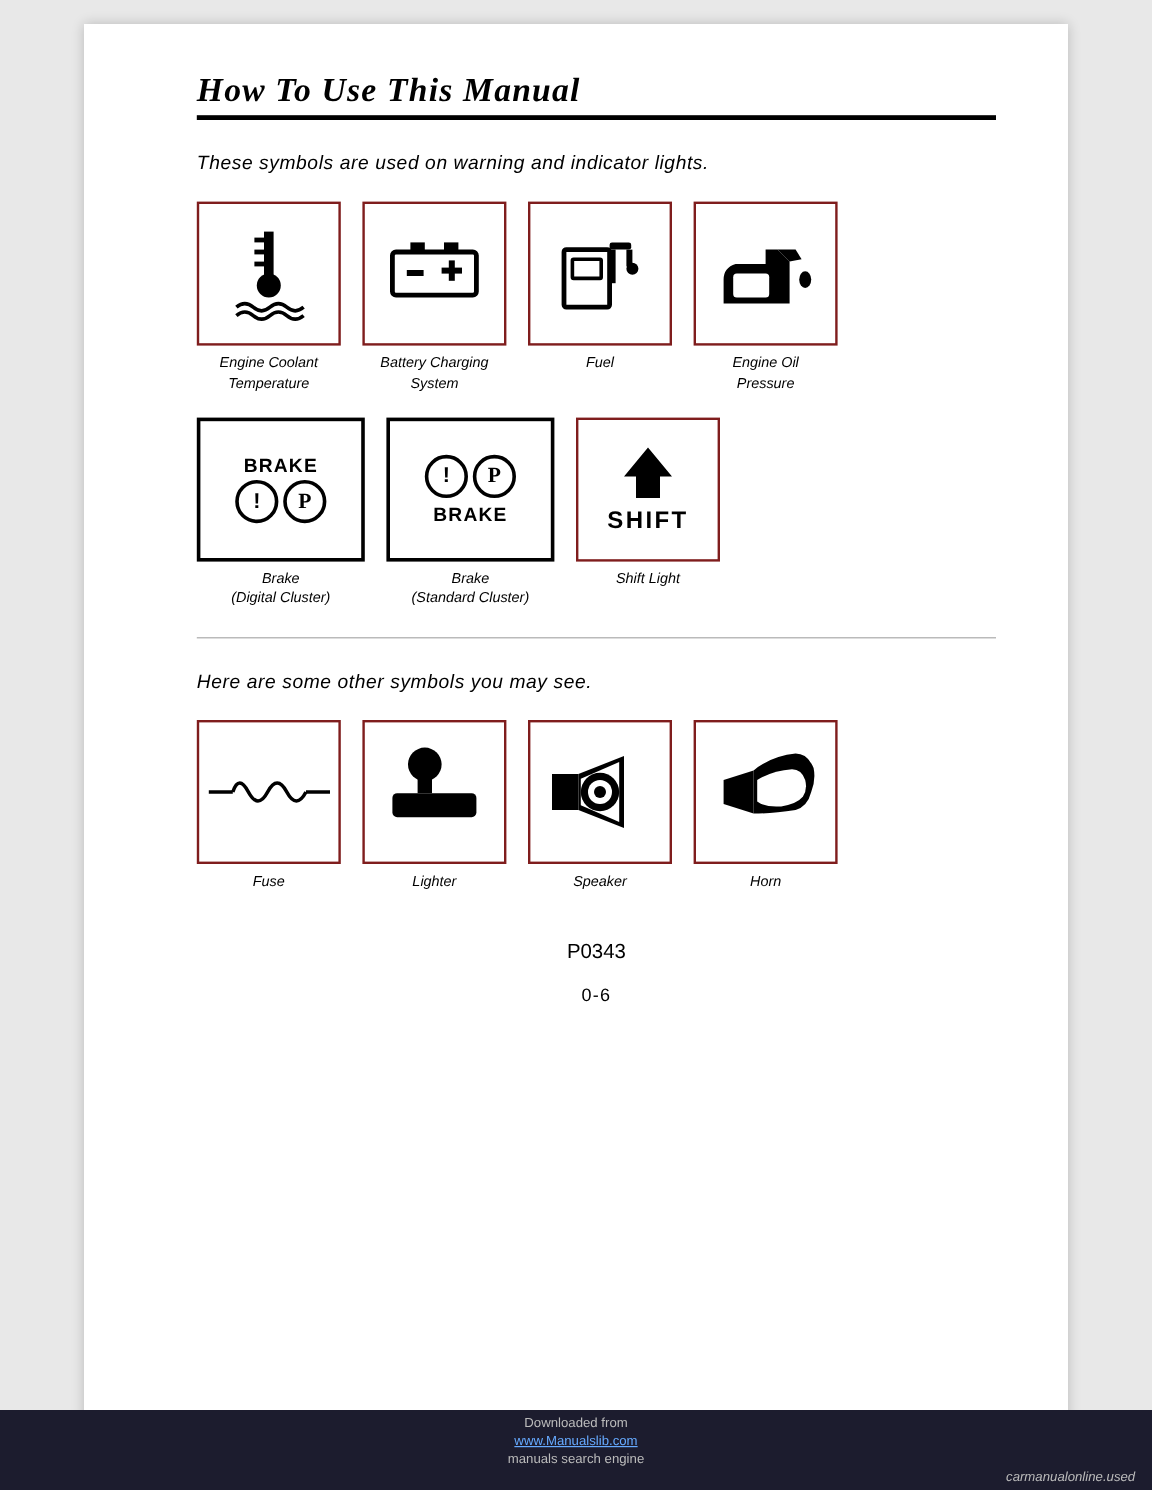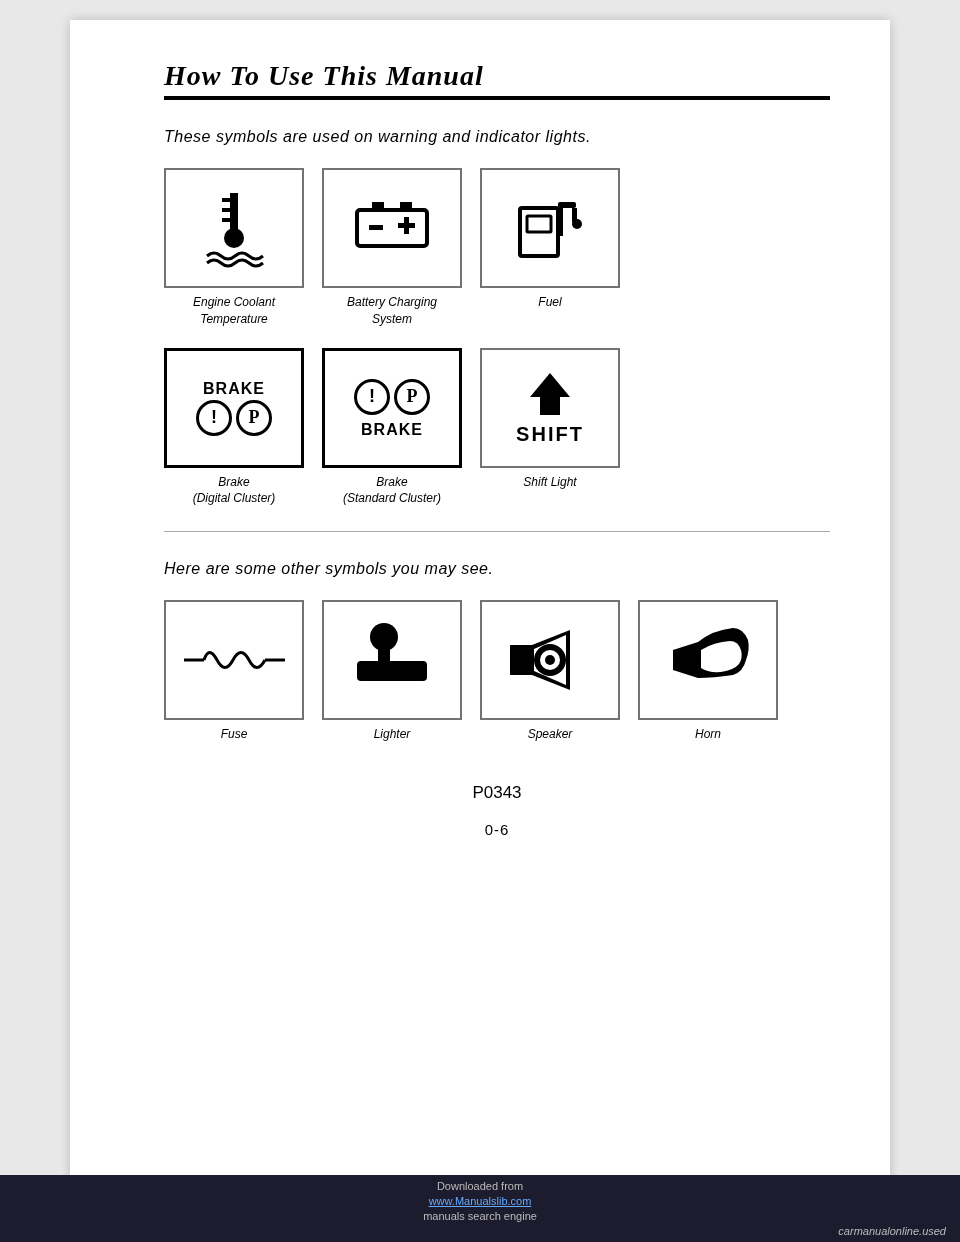--- a/index.html
+++ b/index.html
@@ -54,23 +54,23 @@
       margin-bottom: 20px;
     }
 
     .symbol-item {
       display: flex;
       flex-direction: column;
       align-items: center;
     }
 
     .symbol-box {
-      width: 140px;
+      width: 120px;
       height: 120px;
-      border: 2px solid #737373;
+      border: 2px solid #7f1d1d;
       display: flex;
       align-items: center;
       justify-content: center;
       background: #fff;
     }
 
     .symbol-label {
       font-size: 12px;
       font-style: italic;
       text-align: center;
@@ -229,20 +229,35 @@
           <rect x="53" y="14" width="18" height="6" rx="2" fill="#000"></rect>
 
           <rect x="67" y="20" width="5" height="14" fill="#000"></rect>
 
           <circle cx="72" cy="36" r="5" fill="#000"></circle>
         </svg>
       </div>
       <div class="symbol-label">Fuel</div>
     </div>
 
+    <div class="symbol-item">
+      <div class="symbol-box">
+        <svg class="svg-icon" viewBox="0 0 90 80">
+
+          <path d="M10 65 L10 45 Q10 35 20 32 L45 32 L45 20 L55 20 L65 30 L65 65 Z" fill="#000"></path>
+
+          <path d="M55 20 L70 20 L75 28 L65 30" fill="#000"></path>
+
+          <ellipse cx="78" cy="45" rx="5" ry="7" fill="#000"></ellipse>
+
+          <rect x="18" y="40" width="30" height="20" rx="3" fill="#fff"></rect>
+        </svg>
+      </div>
+      <div class="symbol-label">Engine Oil<br>Pressure</div>
+    </div>
 
   </div>
 
   <div class="symbols-grid">
 
     <div class="symbol-item">
       <div class="symbol-box brake-box">
         <div class="brake-text-top">BRAKE</div>
         <div class="brake-icons-row">
           <div class="circle-icon">!</div>

